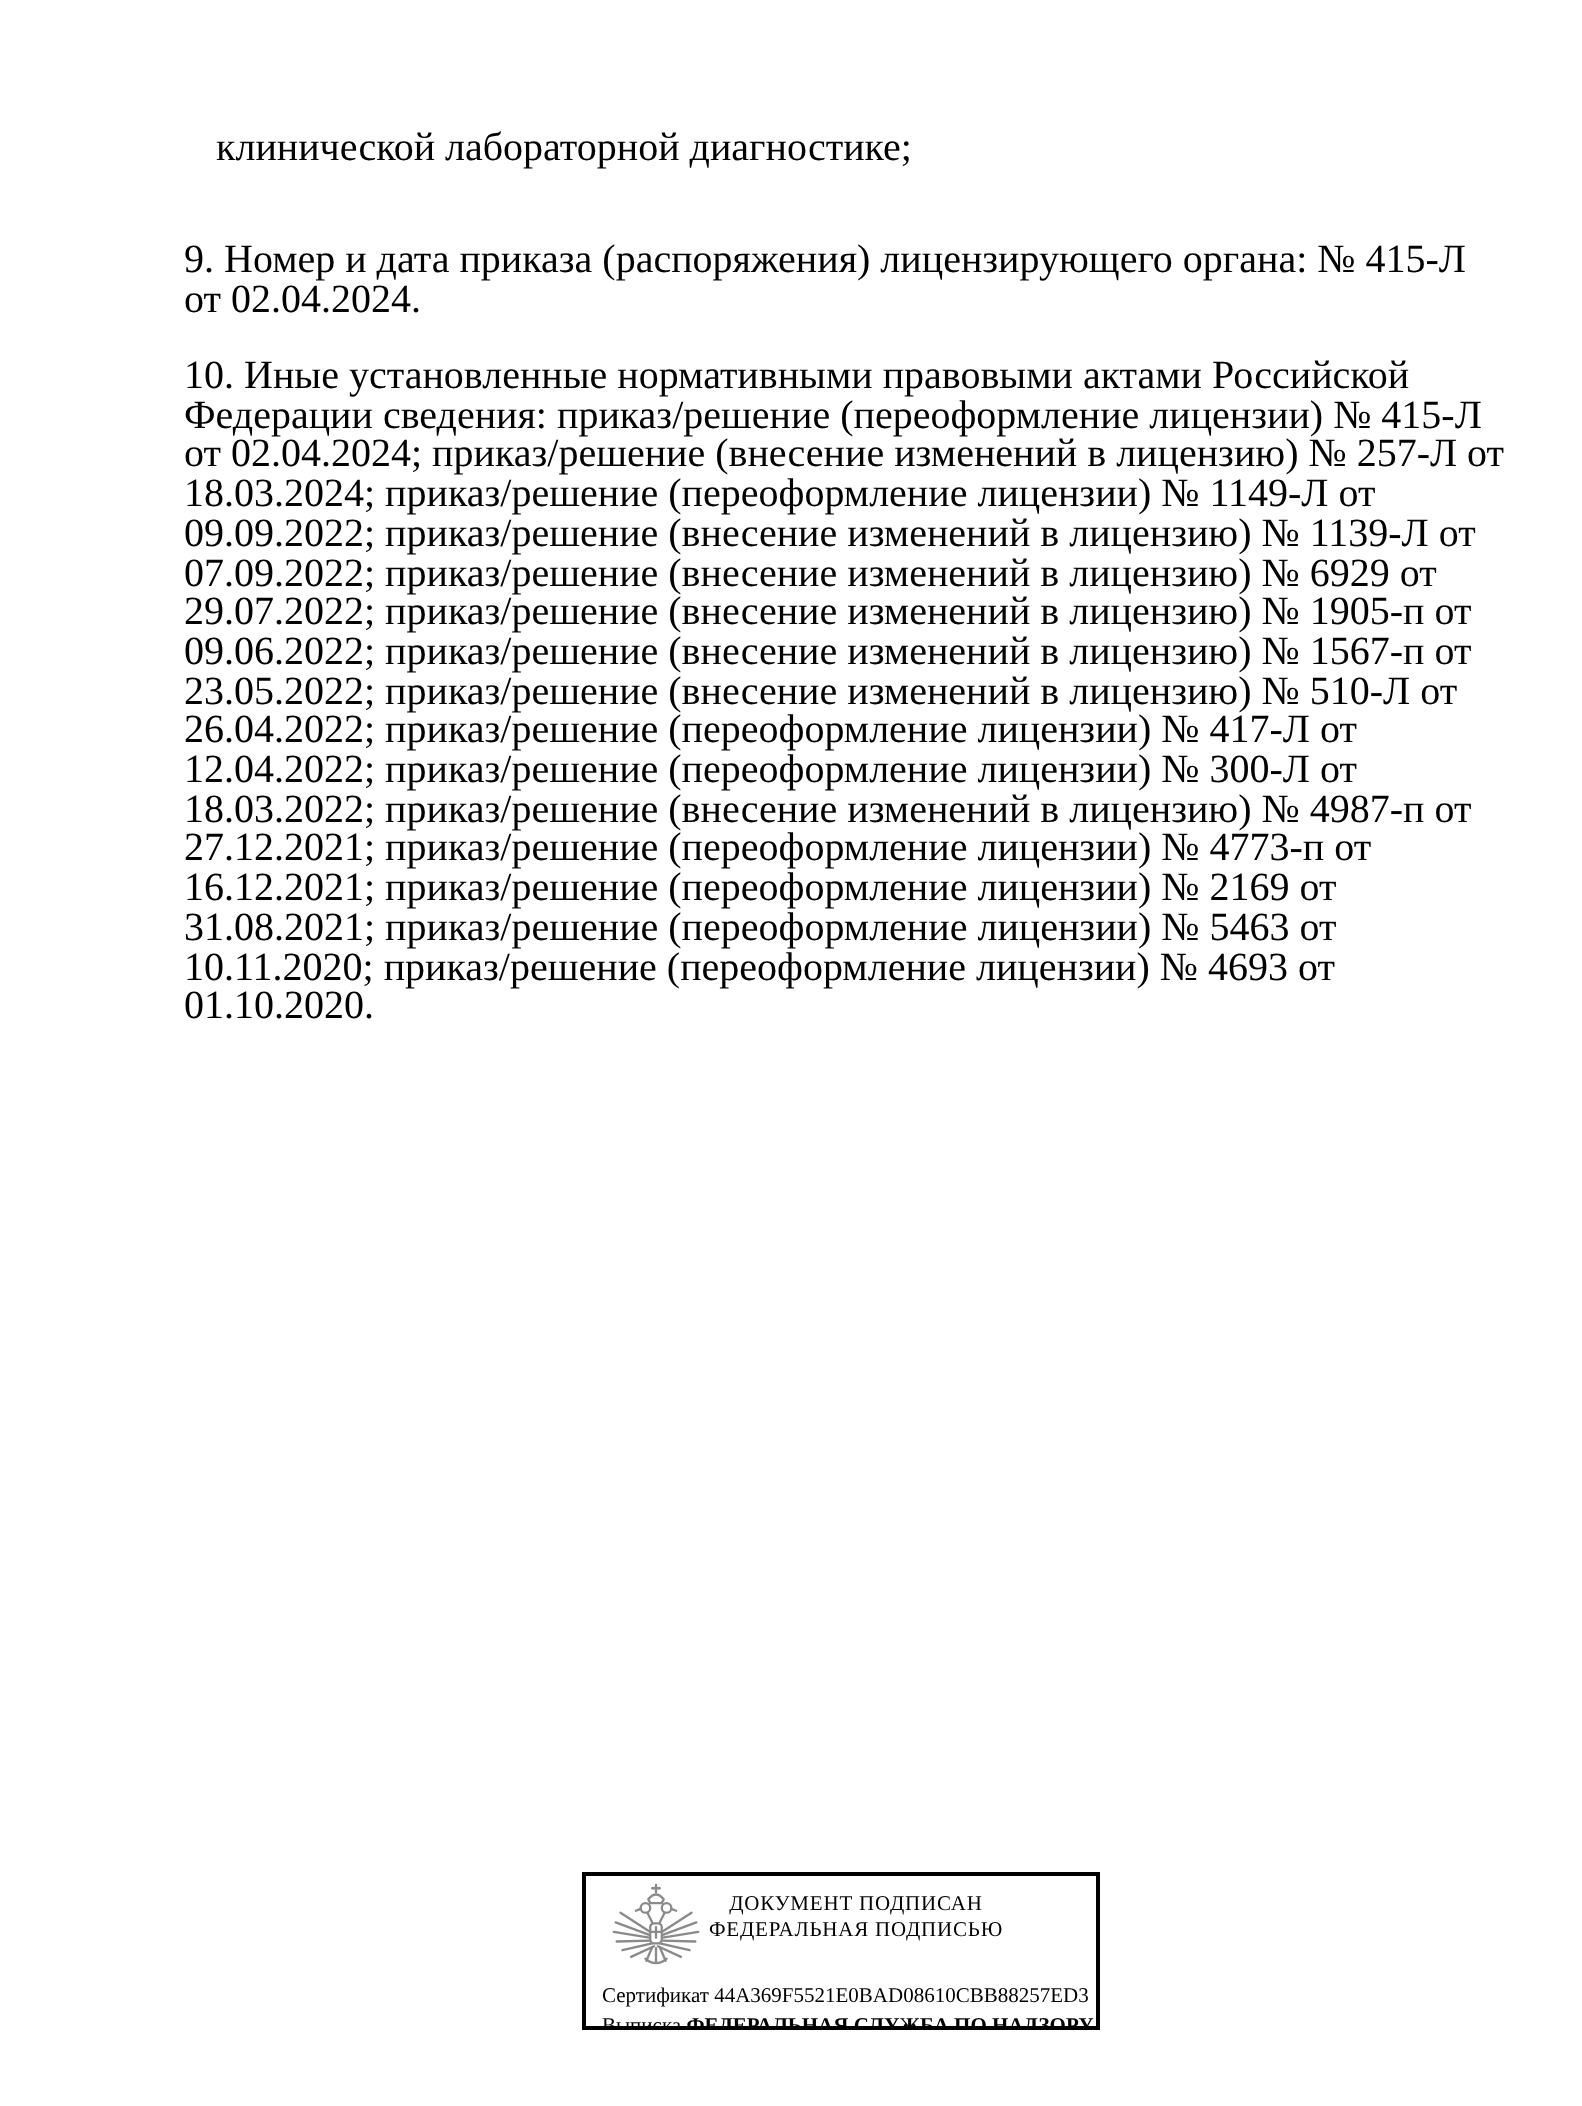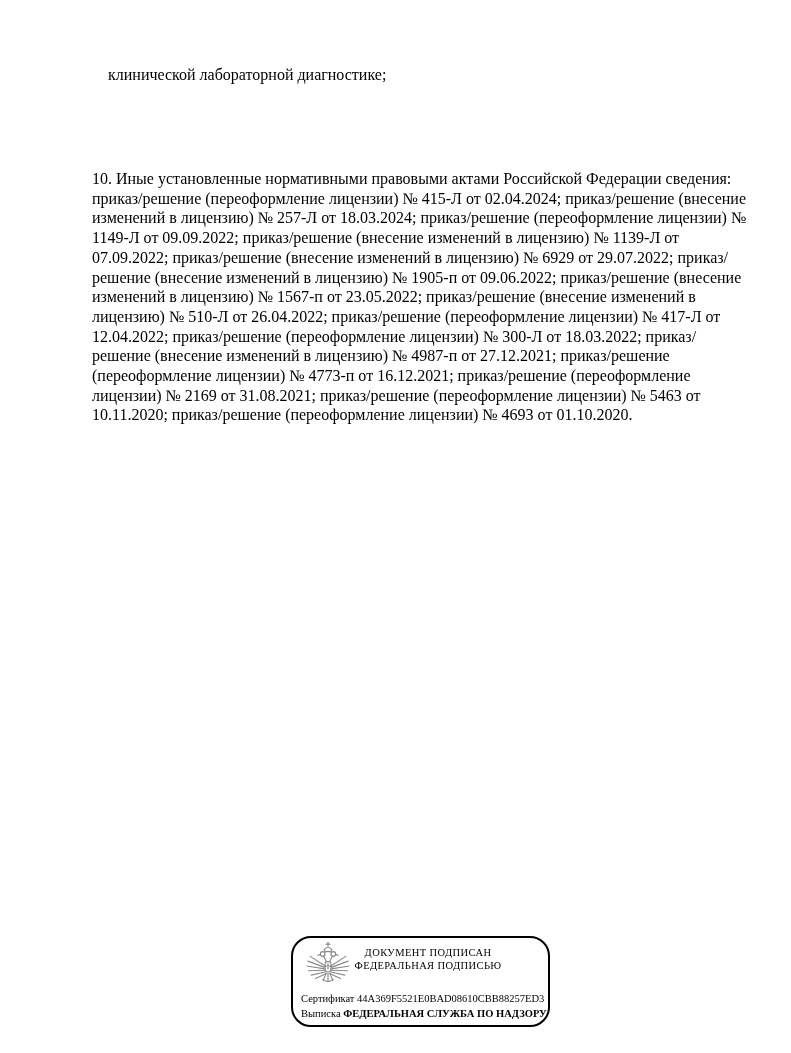--- a/index.html
+++ b/index.html
@@ -10,40 +10,40 @@
     margin: 0 auto;
     background: #ffffff;
     font-family: "Liberation Serif", "DejaVu Serif", serif;
     color: #000000;
     overflow: hidden;
   }
   .para {
     position: absolute;
     left: 92px;
     width: 662px;
-    font-size: 16px;
+    font-size: 20px;
     line-height: 19.7px;
     text-align: left;
     font-family: Liberation Serif, serif;
   }
   .indented { padding-left: 16px; box-sizing: border-box; }
   .pos-indented { top: 65px; }
   .pos-item9   { top: 121px; }
-  .pos-item10  { top: 169px; }
+  .pos-item10  { top: 179px; }
   .pos-note    { top: 429px; }
 
   
   .stamp {
     position: absolute;
     left: 291px;
     top: 936px;
     width: 259px;
-    height: 91px;
+    height: 79px;
     border: 2px solid #000000;
-    border-radius: 20px;
+    border-radius: 0;
     box-sizing: border-box;
     background: #ffffff;
     overflow: hidden;
   }
   .stamp-emblem {
     position: absolute;
     left: 10px;
     top: 3px;
     width: 50px;
     height: 48px;
@@ -73,20 +73,21 @@
 </style>
 </head>
 <body>
 
 <div class="page">
 
   <div class="para indented pos-indented">
     <div>клинической лабораторной диагностике;</div>
   </div>
 
+  <div class="para pos-item9">9. Номер и дата приказа (распоряжения) лицензирующего органа: № 415-Л от 02.04.2024.</div>
 
   <div class="para pos-item10">10. Иные установленные нормативными правовыми актами Российской Федерации сведения: приказ/решение (переоформление лицензии) № 415-Л от 02.04.2024; приказ/решение (внесение изменений в лицензию) № 257-Л от 18.03.2024; приказ/решение (переоформление лицензии) № 1149-Л от 09.09.2022; приказ/решение (внесение изменений в лицензию) № 1139-Л от 07.09.2022; приказ/решение (внесение изменений в лицензию) № 6929 от 29.07.2022; приказ/решение (внесение изменений в лицензию) № 1905-п от 09.06.2022; приказ/решение (внесение изменений в лицензию) № 1567-п от 23.05.2022; приказ/решение (внесение изменений в лицензию) № 510-Л от 26.04.2022; приказ/решение (переоформление лицензии) № 417-Л от 12.04.2022; приказ/решение (переоформление лицензии) № 300-Л от 18.03.2022; приказ/решение (внесение изменений в лицензию) № 4987-п от 27.12.2021; приказ/решение (переоформление лицензии) № 4773-п от 16.12.2021; приказ/решение (переоформление лицензии) № 2169 от 31.08.2021; приказ/решение (переоформление лицензии) № 5463 от 10.11.2020; приказ/решение (переоформление лицензии) № 4693 от 01.10.2020.</div>
 
 
   <div class="stamp">
 
     <svg class="stamp-emblem" viewBox="0 0 100 100" xmlns="http://www.w3.org/2000/svg">
       <g fill="none" stroke="#8a8a8a" stroke-width="2.4" stroke-linecap="round" stroke-linejoin="round">
         <path d="M50 3 v8 M46 6.5 h8"></path>
         <path d="M42 18 Q50 8 58 18 L56 22 H44 Z"></path>

